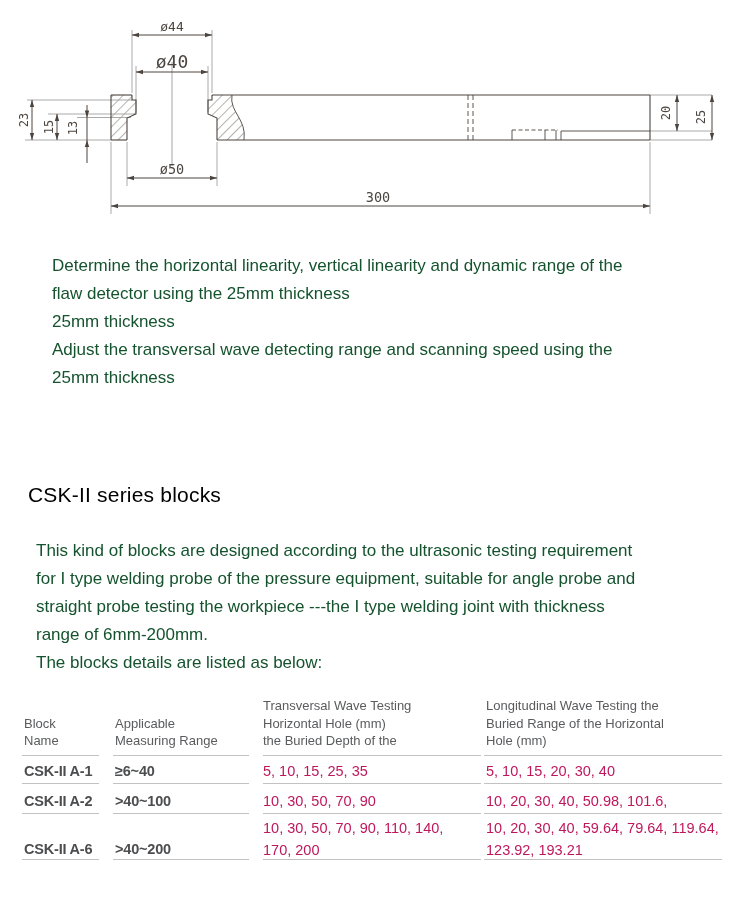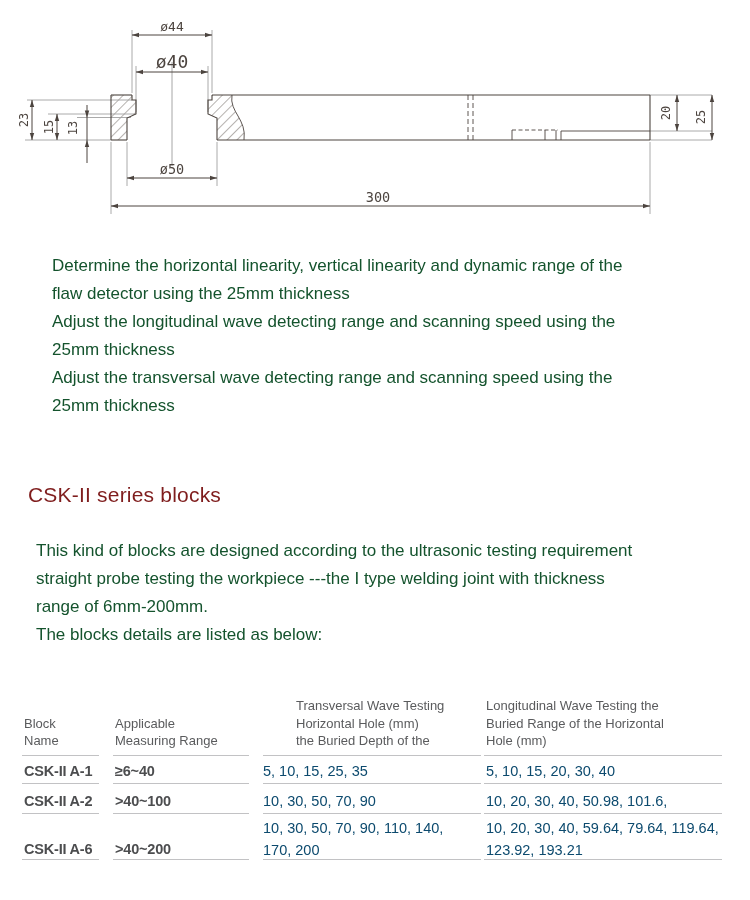--- a/index.html
+++ b/index.html
@@ -16,21 +16,21 @@
   #para1{left:52px;top:252px;width:660px;}
   #para2{left:36px;top:537px;width:680px;}
   #heading{
     position:absolute;left:28px;top:481px;font-size:21px;line-height:28px;
     font-weight:400;letter-spacing:0.2px;
   }
   
   .th{position:absolute;color:#5a5b5d;font-size:13px;}
   .th .hline{height:17.5px;line-height:17.5px;white-space:nowrap;}
   .rule{position:absolute;height:1px;background:#c2c2c4;}
-  .cell{position:absolute;font-size:14.5px;color:#0c4a6e;line-height:22px;}
+  .cell{position:absolute;font-size:14.5px;color:#be185d;line-height:22px;}
   .cname,.crange{font-weight:700;color:#4c4d4f;white-space:nowrap;letter-spacing:-0.2px;}
 </style>
 </head>
 <body>
 
 <svg id="drawing" width="750" height="232" viewBox="0 0 750 232">
   <defs>
     <pattern id="hatch" width="7" height="7" patternUnits="userSpaceOnUse" patternTransform="rotate(45)">
       <line x1="0" y1="0" x2="0" y2="7" stroke="#6e665f" stroke-width="1"></line>
     </pattern>
@@ -122,46 +122,46 @@
   <text class="dimtext" transform="translate(28,120) rotate(-90)" font-size="12" text-anchor="middle">23</text>
   <text class="dimtext" transform="translate(53,127) rotate(-90)" font-size="12" text-anchor="middle">15</text>
   <text class="dimtext" transform="translate(77,128) rotate(-90)" font-size="12" text-anchor="middle">13</text>
   <text class="dimtext" transform="translate(670,113) rotate(-90)" font-size="12" text-anchor="middle">20</text>
   <text class="dimtext" transform="translate(705,117) rotate(-90)" font-size="12" text-anchor="middle">25</text>
 </svg>
 
 <div id="para1" class="para">
   <div class="tline">Determine the horizontal linearity, vertical linearity and dynamic range of the</div>
   <div class="tline">flaw detector using the 25mm thickness</div>
-  <div class="tline">Adjust the longitudinal wave detecting range and scanning speed using the</div>
   <div class="tline">25mm thickness</div>
   <div class="tline">Adjust the transversal wave detecting range and scanning speed using the</div>
   <div class="tline">25mm thickness</div>
 </div>
 
-<div id="heading" style="color:#7f1d1d;">CSK-II series blocks</div>
+<div id="heading" style="color:#000000;">CSK-II series blocks</div>
 
 <div id="para2" class="para">
   <div class="tline">This kind of blocks are designed according to the ultrasonic testing requirement</div>
+  <div class="tline">for I type welding probe of the pressure equipment, suitable for angle probe and</div>
   <div class="tline">straight probe testing the workpiece ---the I type welding joint with thickness</div>
   <div class="tline">range of 6mm-200mm.</div>
   <div class="tline">The blocks details are listed as below:</div>
 </div>
 
 <div>
 
   <div class="th" style="left:24px;top:714.5px;width:80px;">
     <div class="hline">Block</div>
     <div class="hline">Name</div>
   </div>
   <div class="th" style="left:115px;top:714.5px;width:134px;">
     <div class="hline">Applicable</div>
     <div class="hline">Measuring Range</div>
   </div>
-  <div class="th" style="left:263px;top:697px;width:218px;margin-left:33px;">
+  <div class="th" style="left:263px;top:697px;width:218px;">
     <div class="hline">Transversal Wave Testing</div>
     <div class="hline">Horizontal Hole (mm)</div>
     <div class="hline">the Buried Depth of the</div>
   </div>
   <div class="th" style="left:486px;top:697px;width:240px;">
     <div class="hline">Longitudinal Wave Testing the</div>
     <div class="hline">Buried Range of the Horizontal</div>
     <div class="hline">Hole (mm)</div>
   </div>
 

